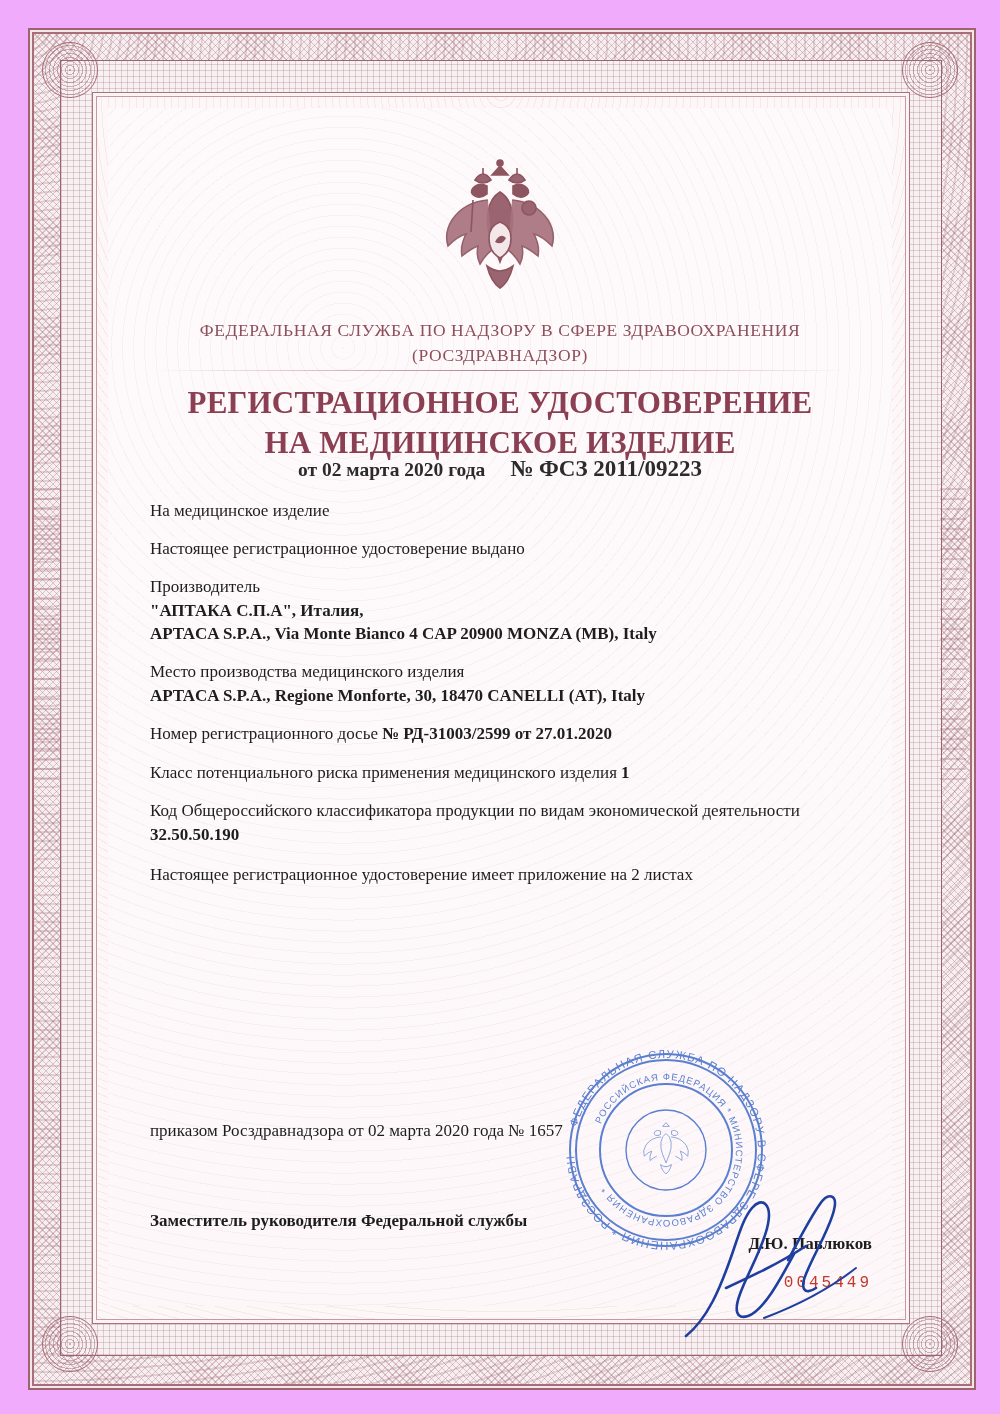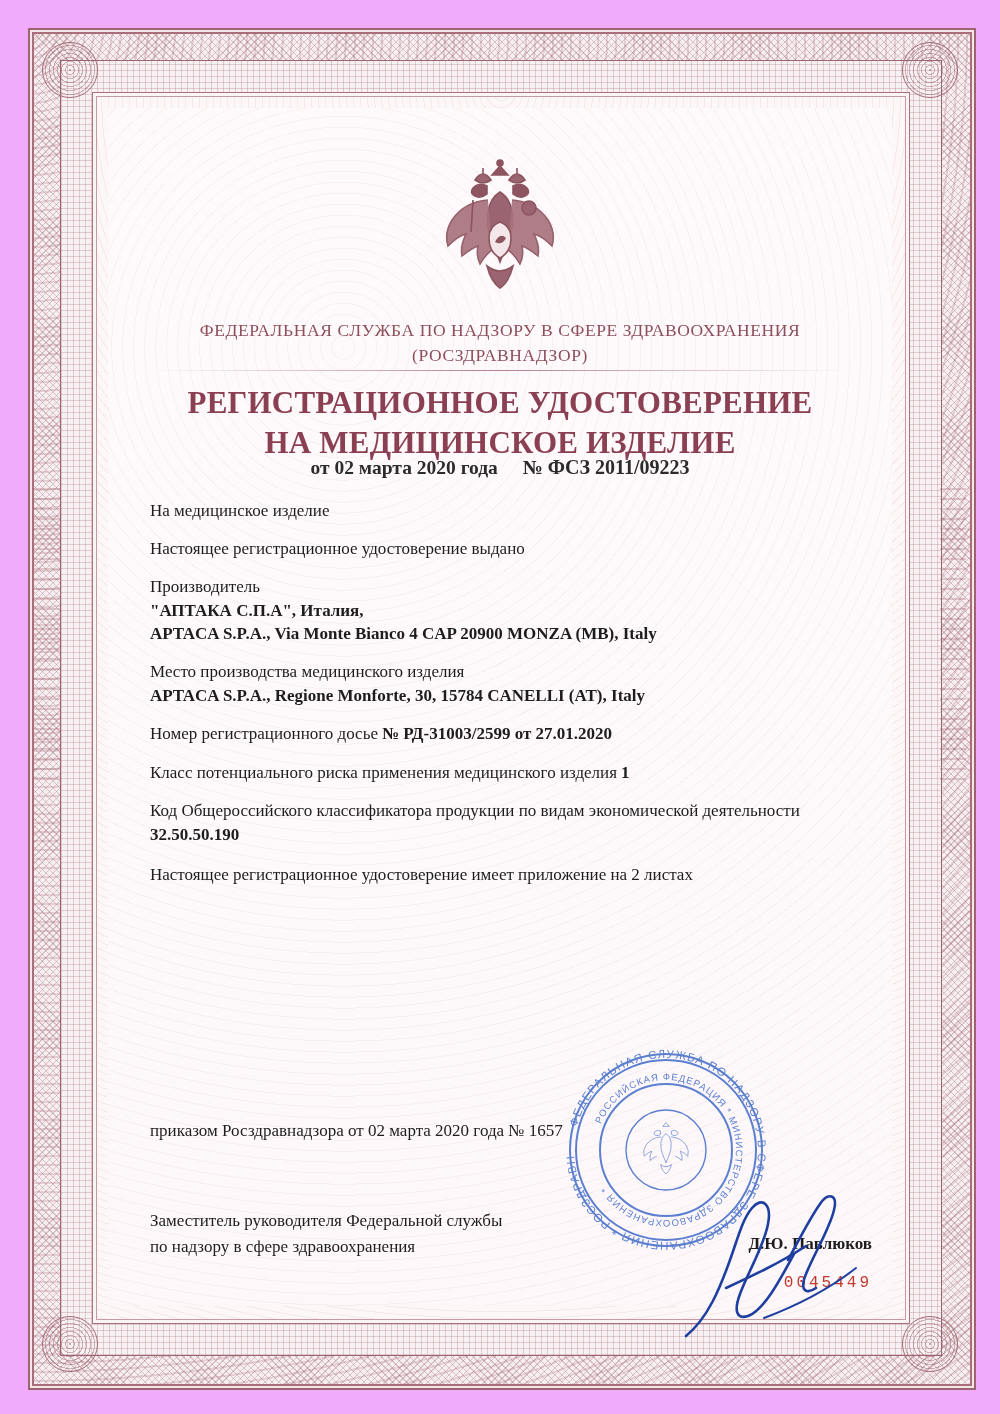--- a/index.html
+++ b/index.html
@@ -123,21 +123,21 @@
   .dateline {
     position: absolute;
     left: 20px; right: 20px; top: 348px;
     text-align: center;
     color: #2b2b2b;
     font-size: 19.5px;
     font-weight: bold;
   }
   .dateline .num {
     margin-left: 20px;
-    font-size: 20px;
+    font-size: 23px;
     text-align: center;
   }
 
   
   .body {
     position: absolute;
     left: 42px; right: 36px; top: 392px;
     color: #1d1d1d;
   }
   .field { margin-bottom: 15px; }
@@ -159,21 +159,21 @@
     left: 42px; right: 60px; top: 1010px;
     font-size: 17px;
     line-height: 1.5;
     color: #1d1d1d;
   }
   .signblock {
     position: absolute;
     left: 42px; top: 1100px;
     width: 520px;
     font-size: 17px;
-    font-weight: normal;
+    font-weight: bold;
     line-height: 1.5;
     color: #1d1d1d;
   }
   .signer {
     position: absolute;
     right: 20px; top: 1126px;
     font-size: 17px;
     font-weight: bold;
     color: #1d1d1d;
   }
@@ -277,21 +277,21 @@
       </div>
 
       <div class="field">
         <div class="lbl">Производитель</div>
         <div class="val" style="white-space:pre-line;">"АПТАКА С.П.А", Италия,
 APTACA S.P.A., Via Monte Bianco 4 CAP 20900 MONZA (MB), Italy</div>
       </div>
 
       <div class="field">
         <div class="lbl">Место производства медицинского изделия</div>
-        <div class="val">APTACA S.P.A., Regione Monforte, 30, 15784 CANELLI (AT), Italy</div>
+        <div class="val">APTACA S.P.A., Regione Monforte, 30, 18470 CANELLI (AT), Italy</div>
       </div>
 
       <div class="field inline">
         <span class="lbl">Номер регистрационного досье</span>
         <span class="val">№ РД-31003/2599 от 27.01.2020</span>
       </div>
 
       <div class="field inline">
         <span class="lbl">Класс потенциального риска применения медицинского изделия</span>
         <span class="val">1</span>
@@ -307,21 +307,20 @@
       </div>
 
     </div>
 
     <div class="order">
       <div>приказом Росздравнадзора от 02 марта 2020 года № 1657</div>
     </div>
 
     <div class="signblock">
       <div>Заместитель руководителя Федеральной службы</div>
-      <div>по надзору в сфере здравоохранения</div>
     </div>
     <div class="signer">Д.Ю. Павлюков</div>
     <div class="serial">0045449</div>
 
     <svg class="stamp" viewBox="0 0 220 220">
       <defs>
         <path id="outerArc" d="M110,110 m-92,0 a92,92 0 1,1 184,0 a92,92 0 1,1 -184,0"></path>
         <path id="innerArc" d="M110,110 m-70,0 a70,70 0 1,1 140,0 a70,70 0 1,1 -140,0"></path>
       </defs>
       <g stroke="#2f5fc4" fill="none" stroke-width="2">

